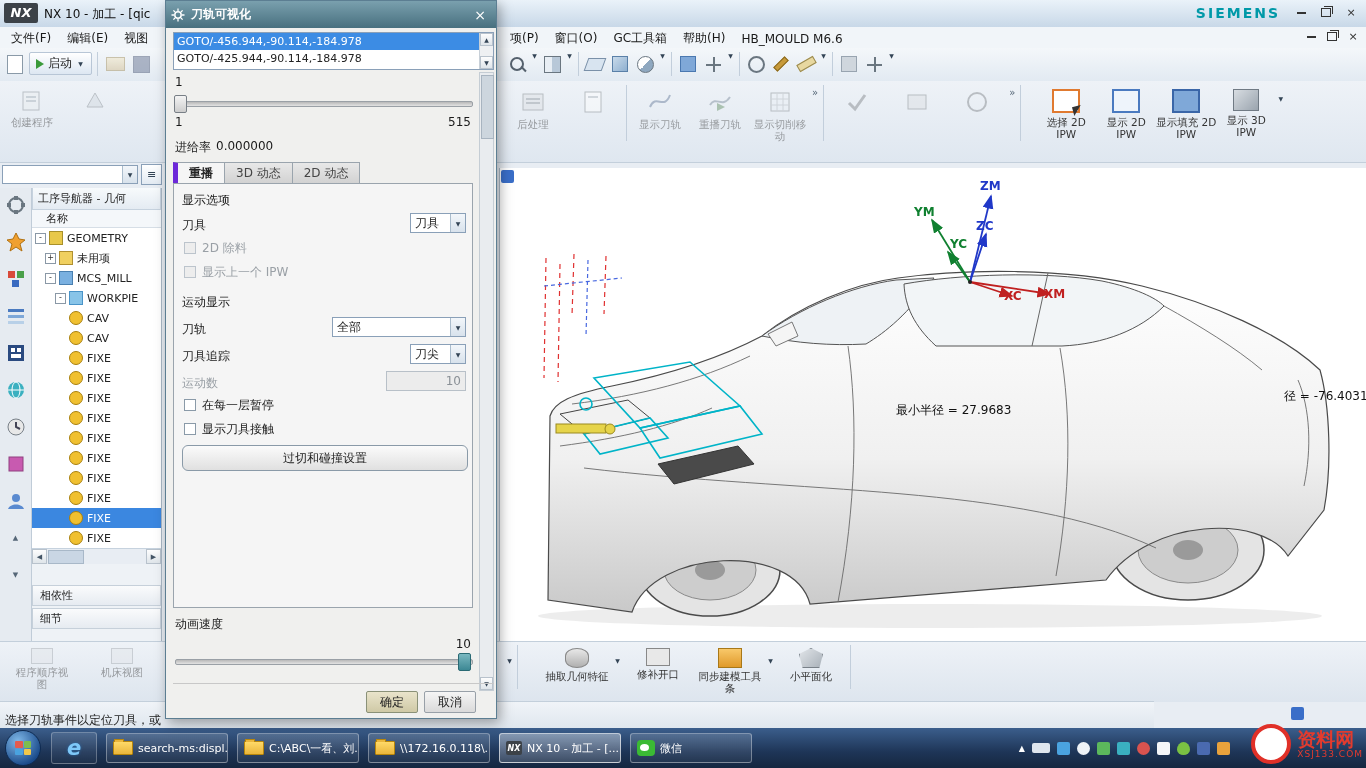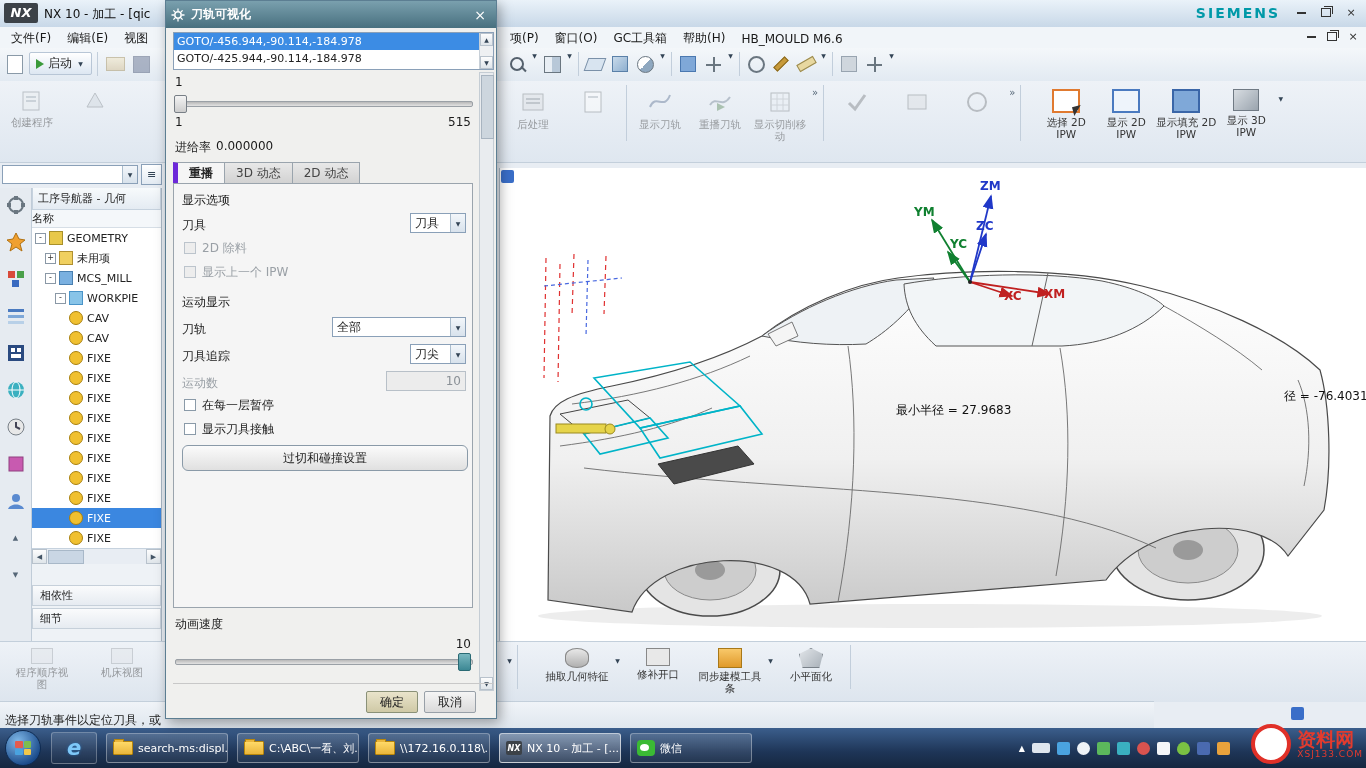--- a/index.html
+++ b/index.html
@@ -62,21 +62,21 @@
   
   .combo-row{left:2px;top:164px;display:flex;gap:3px;align-items:center}
   .combo{width:136px;height:19px;background:#fff;border:1px solid #8aa0b8;display:flex;align-items:center;box-sizing:border-box}
   .combo .fill{flex:1}
   .dcaret{width:15px;height:100%;background:linear-gradient(#f2f6fa,#d8e2ec);border-left:1px solid #aabccc;display:flex;align-items:center;justify-content:center;font-size:6px;color:#345;box-sizing:border-box}
   .menu-sq{width:19px;height:19px;border:1px solid #8aa0b8;background:linear-gradient(#fff,#e2eaf2);display:flex;align-items:center;justify-content:center;font-size:11px;color:#345}
   .resbar{left:0;top:188px;width:32px;height:453px;background:#e6ebf1;border-right:1px solid #c0ccd8;display:flex;flex-direction:column;align-items:center;padding-top:6px;gap:15px;box-sizing:border-box}
   .rsico{width:22px;height:22px;display:flex;align-items:center;justify-content:center}
   .nav{left:32px;top:188px;width:130px;height:453px;background:#eef2f6;border-right:1px solid #aab8c6;box-sizing:border-box}
   .nav-title{height:22px;background:linear-gradient(#f7fafc,#e4ebf2);border:1px solid #c6d2de;border-top:none;font-size:11px;display:flex;align-items:center;padding-left:5px;white-space:nowrap;overflow:hidden;box-sizing:border-box}
-  .nav-head{height:18px;background:#f4f7fa;border-bottom:1px solid #d6dee6;font-size:11px;display:flex;align-items:center;box-sizing:border-box}
+  .nav-head{height:18px;background:#f4f7fa;border-bottom:1px solid #d6dee6;font-size:11px;display:flex;align-items:center;padding-left:14px;box-sizing:border-box}
   .treebody{background:#fff;height:320px;overflow:hidden}
   .trow{height:20px;display:flex;align-items:center;font-size:11px;white-space:nowrap;overflow:hidden}
   .trow .exp{width:9px;height:9px;border:1px solid #8a98a6;background:#fff;font-size:8px;line-height:7px;text-align:center;color:#333;margin-right:3px;flex:none;box-sizing:content-box}
   .ticon{width:12px;height:12px;flex:none;margin-right:4px}
   .ic-geo{background:#e8c84a;border:1px solid #a8902a}
   .ic-fold{background:#f0d060;border:1px solid #b09030}
   .ic-mcs{background:#7ab0e0;border:1px solid #4a80b0}
   .ic-wp{background:#88c4e8;border:1px solid #4a94c8}
   .ic-op{background:#f0c030;border:1px solid #a88010;border-radius:50%}
   .trow.sel{background:#3b87e0;color:#fff}

